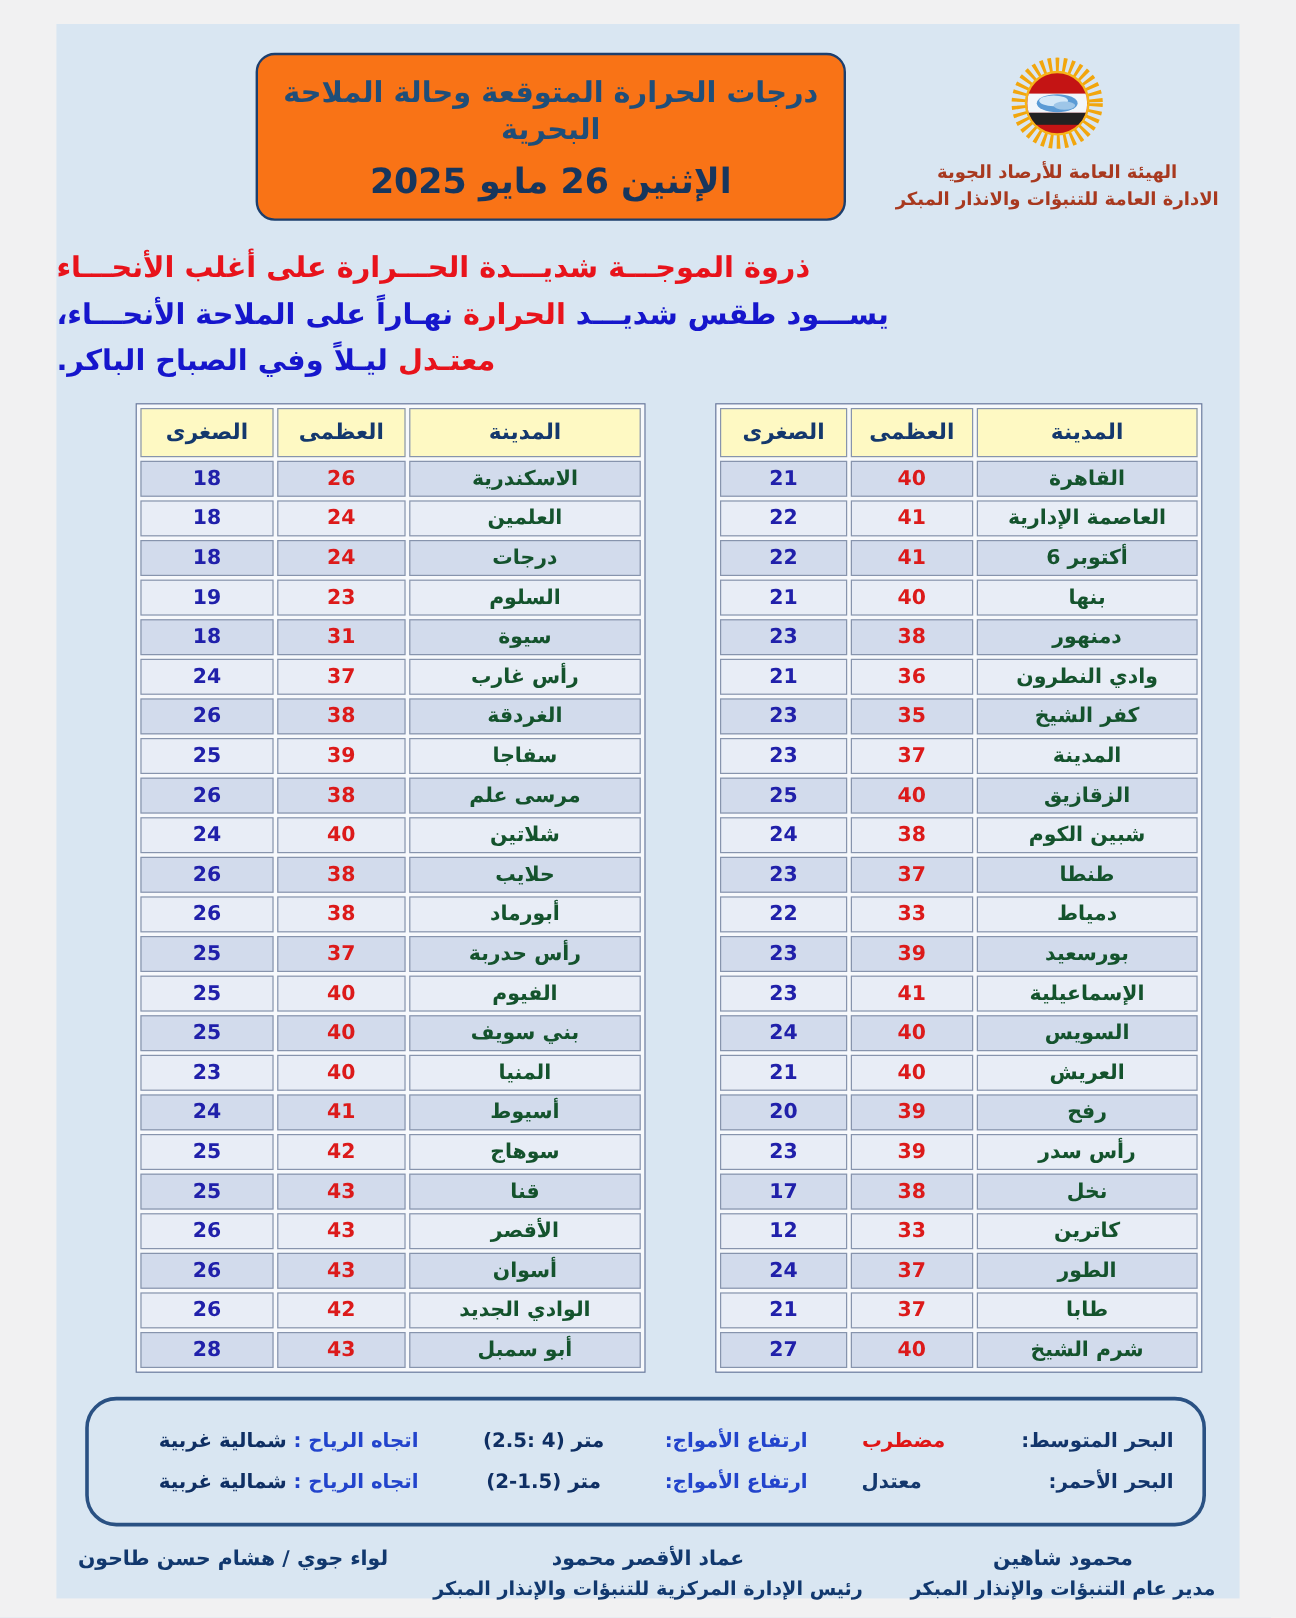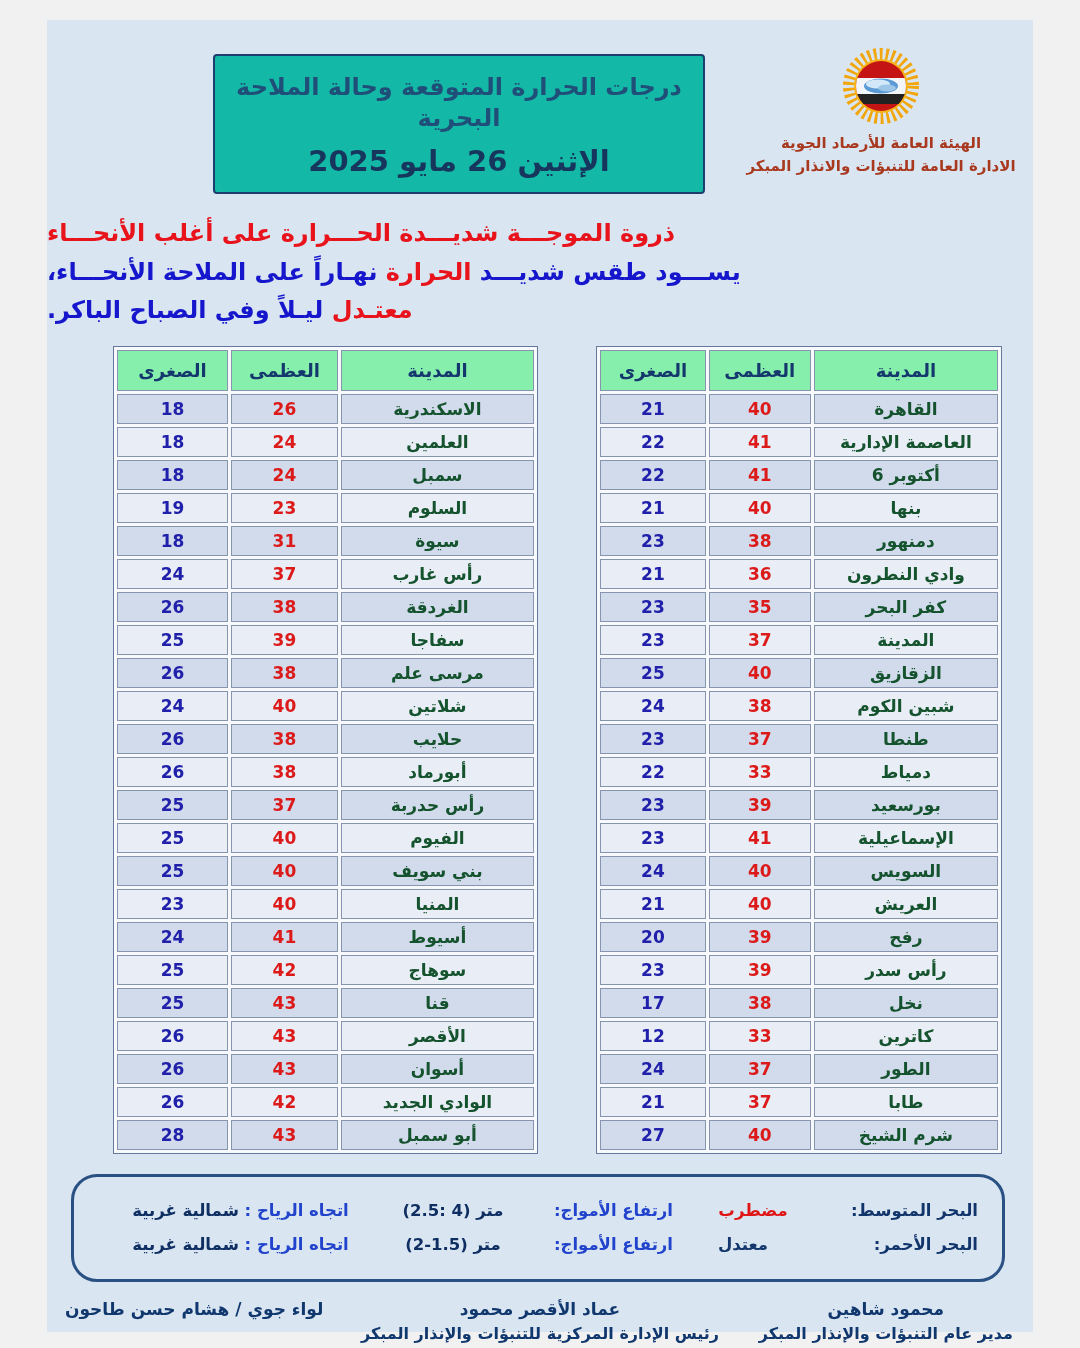--- a/index.html
+++ b/index.html
@@ -13,40 +13,40 @@
     background:#d9e6f2;
   }
   
   .header{display:flex;direction:rtl;padding:24px 12px 0 0;}
   .agency{width:280px;text-align:center;}
   .logo-wrap{display:flex;justify-content:center;margin-bottom:4px;}
   .agency .a1,.agency .a2{
     color:#a8391f;font-weight:bold;font-size:15px;line-height:1.5;white-space:nowrap;
   }
   .titlebox{
-    width:452px;margin-right:36px;margin-top:10px;
-    background:#14b8a6;border:2px solid #1d3f6e;border-radius:4px;
+    width:452px;margin-right:36px;
+    background:#f97316;border:2px solid #1d3f6e;border-radius:16px;
     padding:16px 18px 14px;text-align:center;
   }
   .titlebox .t1{color:#1f4e79;font-weight:bold;font-size:24px;line-height:1.3;}
   .titlebox .t2{color:#17365d;font-weight:bold;font-size:29px;margin-top:10px;}
   
   .alert{margin-top:20px;text-align:left;font-weight:bold;font-size:24px;line-height:1.6;}
   .red{color:#e8131b;}
   .blue{color:#1616cc;}
   
   .tables{display:flex;direction:rtl;margin-top:16px;padding:0 31px 0 60px;gap:58px;}
   table.temps{
     border-collapse:separate;border-spacing:3px;
     background:#f7f9fc;border:1px solid #65779c;table-layout:fixed;
   }
   table.temps.east{width:406px;}
   table.temps.west{width:425px;}
   .temps th{
-    background:#86efac;color:#14386d;font-size:18px;font-weight:bold;
+    background:#fef9c3;color:#14386d;font-size:18px;font-weight:bold;
     padding:9px 2px;border:1px solid #8794ad;
   }
   .temps td{
     height:28px;text-align:center;font-weight:bold;font-size:17px;
     border:1px solid #8794ad;padding:0 3px;overflow:hidden;white-space:nowrap;
   }
   .temps col.c-city{width:47%;}
   .temps col.c-max{width:26%;}
   .temps col.c-min{width:27%;}
   .temps tbody tr:nth-child(odd) td{background:#d2dbec;}
@@ -158,21 +158,21 @@
             <td class="city">دمنهور</td>
             <td class="max">38</td>
             <td class="min">23</td>
           </tr>
           <tr>
             <td class="city">وادي النطرون</td>
             <td class="max">36</td>
             <td class="min">21</td>
           </tr>
           <tr>
-            <td class="city">كفر البحر</td>
+            <td class="city">كفر الشيخ</td>
             <td class="max">35</td>
             <td class="min">23</td>
           </tr>
           <tr>
             <td class="city">المدينة</td>
             <td class="max">37</td>
             <td class="min">23</td>
           </tr>
           <tr>
             <td class="city">الزقازيق</td>
@@ -269,21 +269,21 @@
             <td class="city">الاسكندرية</td>
             <td class="max">26</td>
             <td class="min">18</td>
           </tr>
           <tr>
             <td class="city">العلمين</td>
             <td class="max">24</td>
             <td class="min">18</td>
           </tr>
           <tr>
-            <td class="city">سمبل</td>
+            <td class="city">درجات</td>
             <td class="max">24</td>
             <td class="min">18</td>
           </tr>
           <tr>
             <td class="city">السلوم</td>
             <td class="max">23</td>
             <td class="min">19</td>
           </tr>
           <tr>
             <td class="city">سيوة</td>

